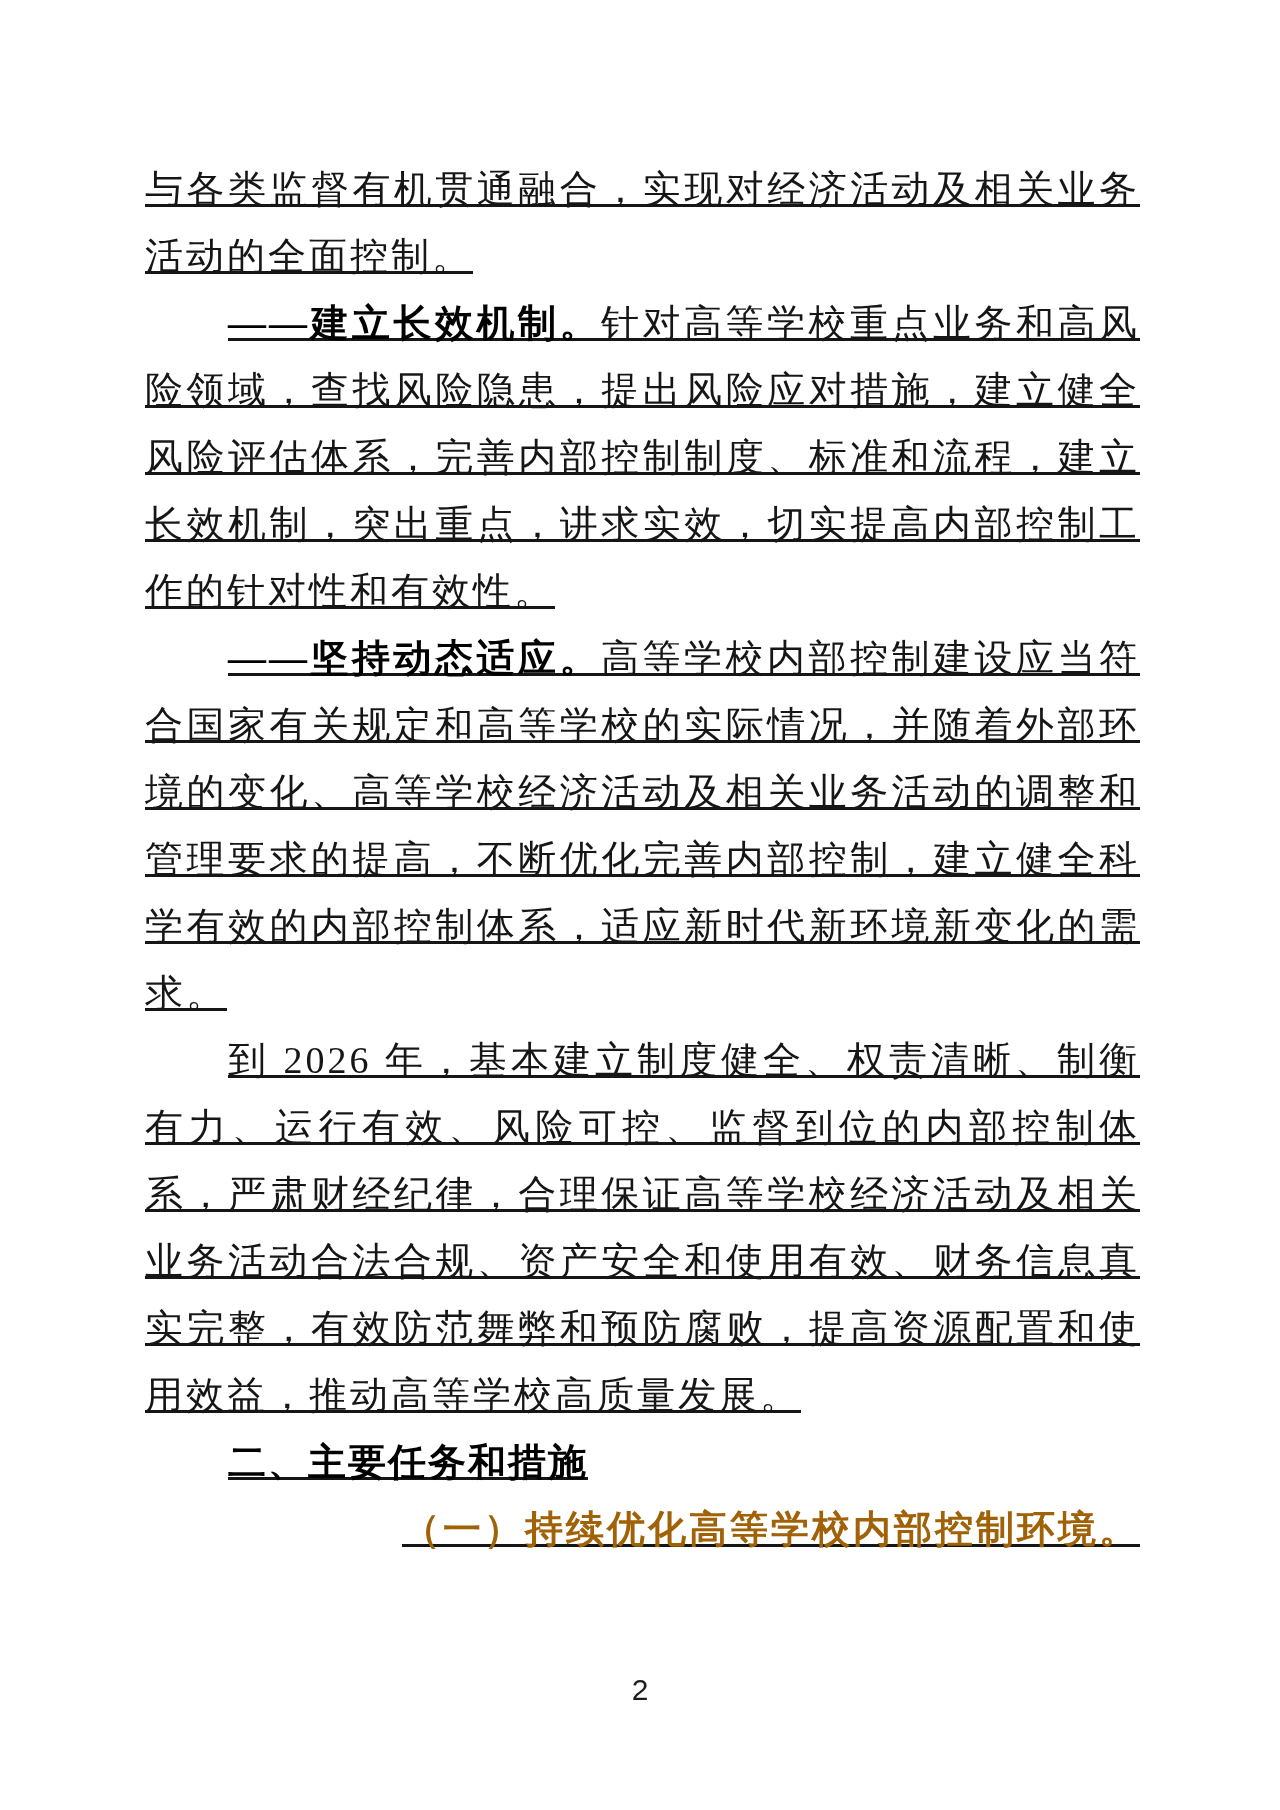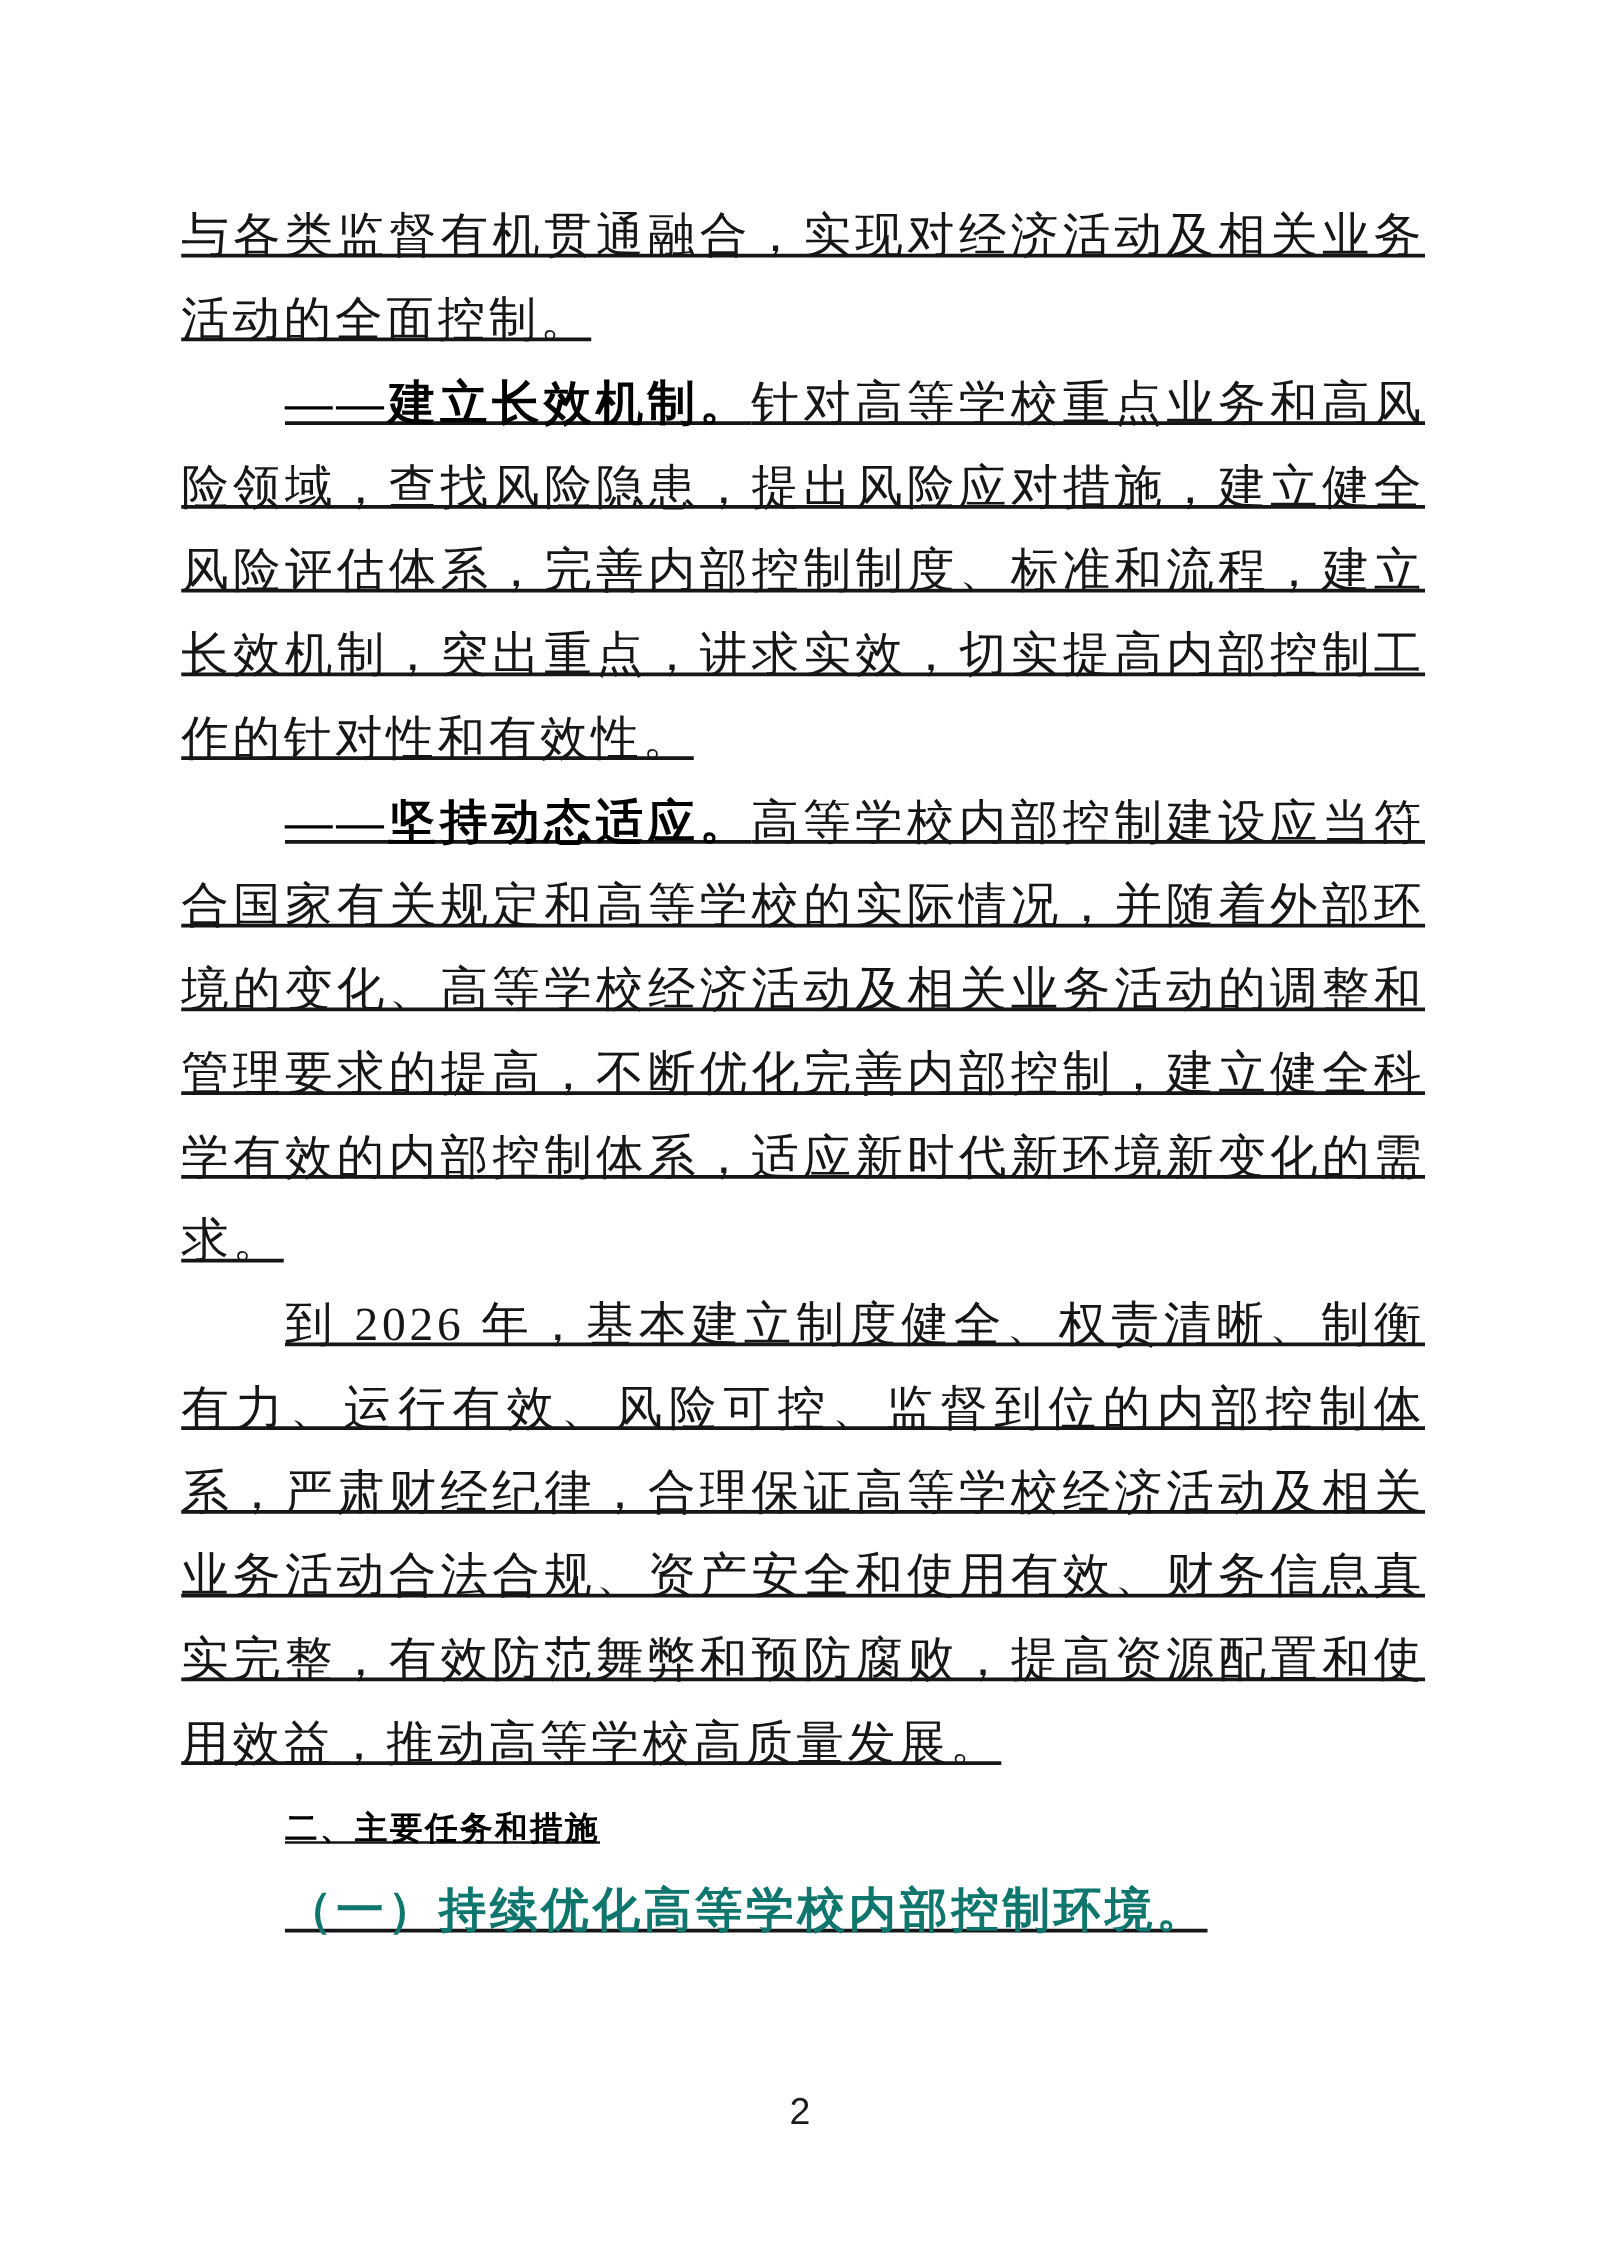--- a/index.html
+++ b/index.html
@@ -37,38 +37,38 @@
   }
   .lead-in {
     font-weight: 700;
     color: #000;
   }
   .section-heading {
     margin: 0;
     padding: 0;
     font-family: "Liberation Sans", "DejaVu Sans", sans-serif;
     font-weight: 700;
-    font-size: 26px;
+    font-size: 38px;
     line-height: 67px;
     letter-spacing: 2px;
     text-indent: 83px;
     color: #000;
     text-align: left;
   }
   .subsection-heading {
     margin: 0;
     padding: 0;
     font-family: "Liberation Serif", "DejaVu Serif", serif;
     font-weight: 700;
     font-size: 38px;
     line-height: 67px;
     letter-spacing: 3px;
     text-indent: 83px;
-    color: #0f766e;
-    text-align: left;
+    color: #a16207;
+    text-align: right;
   }
   .page-number {
     position: absolute;
     top: 1672px;
     left: 0;
     width: 100%;
     text-align: center;
     font-family: "Liberation Sans", "DejaVu Sans", sans-serif;
     font-size: 30px;
     line-height: 36px;

